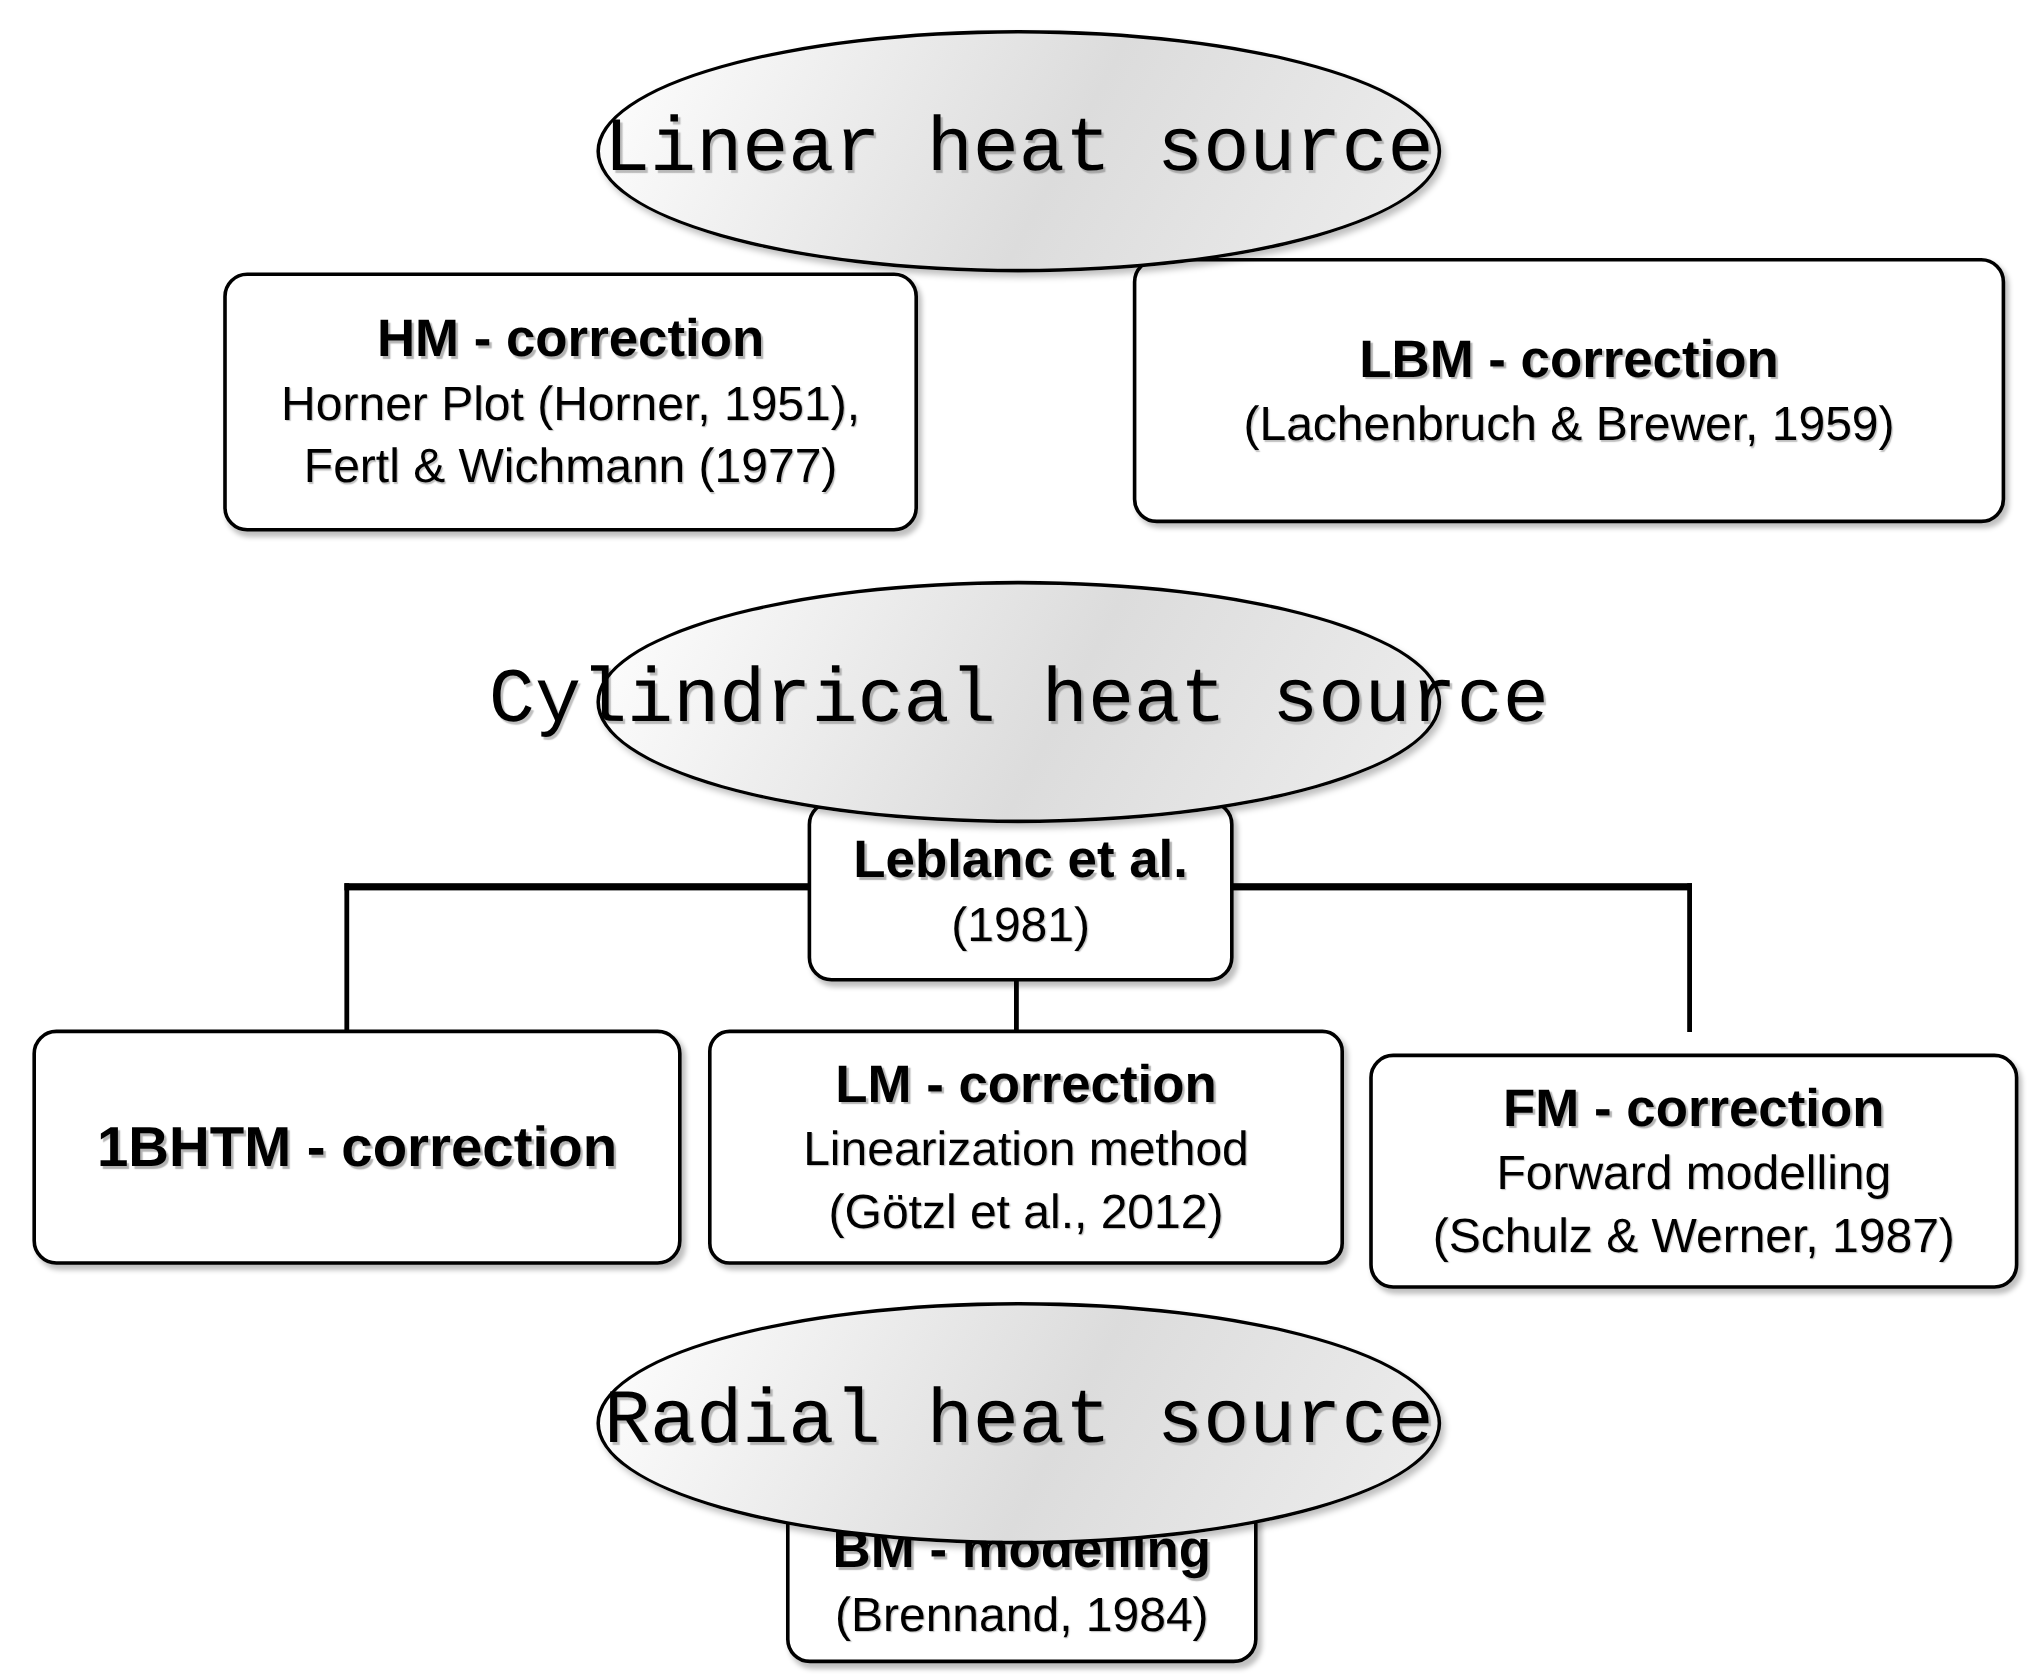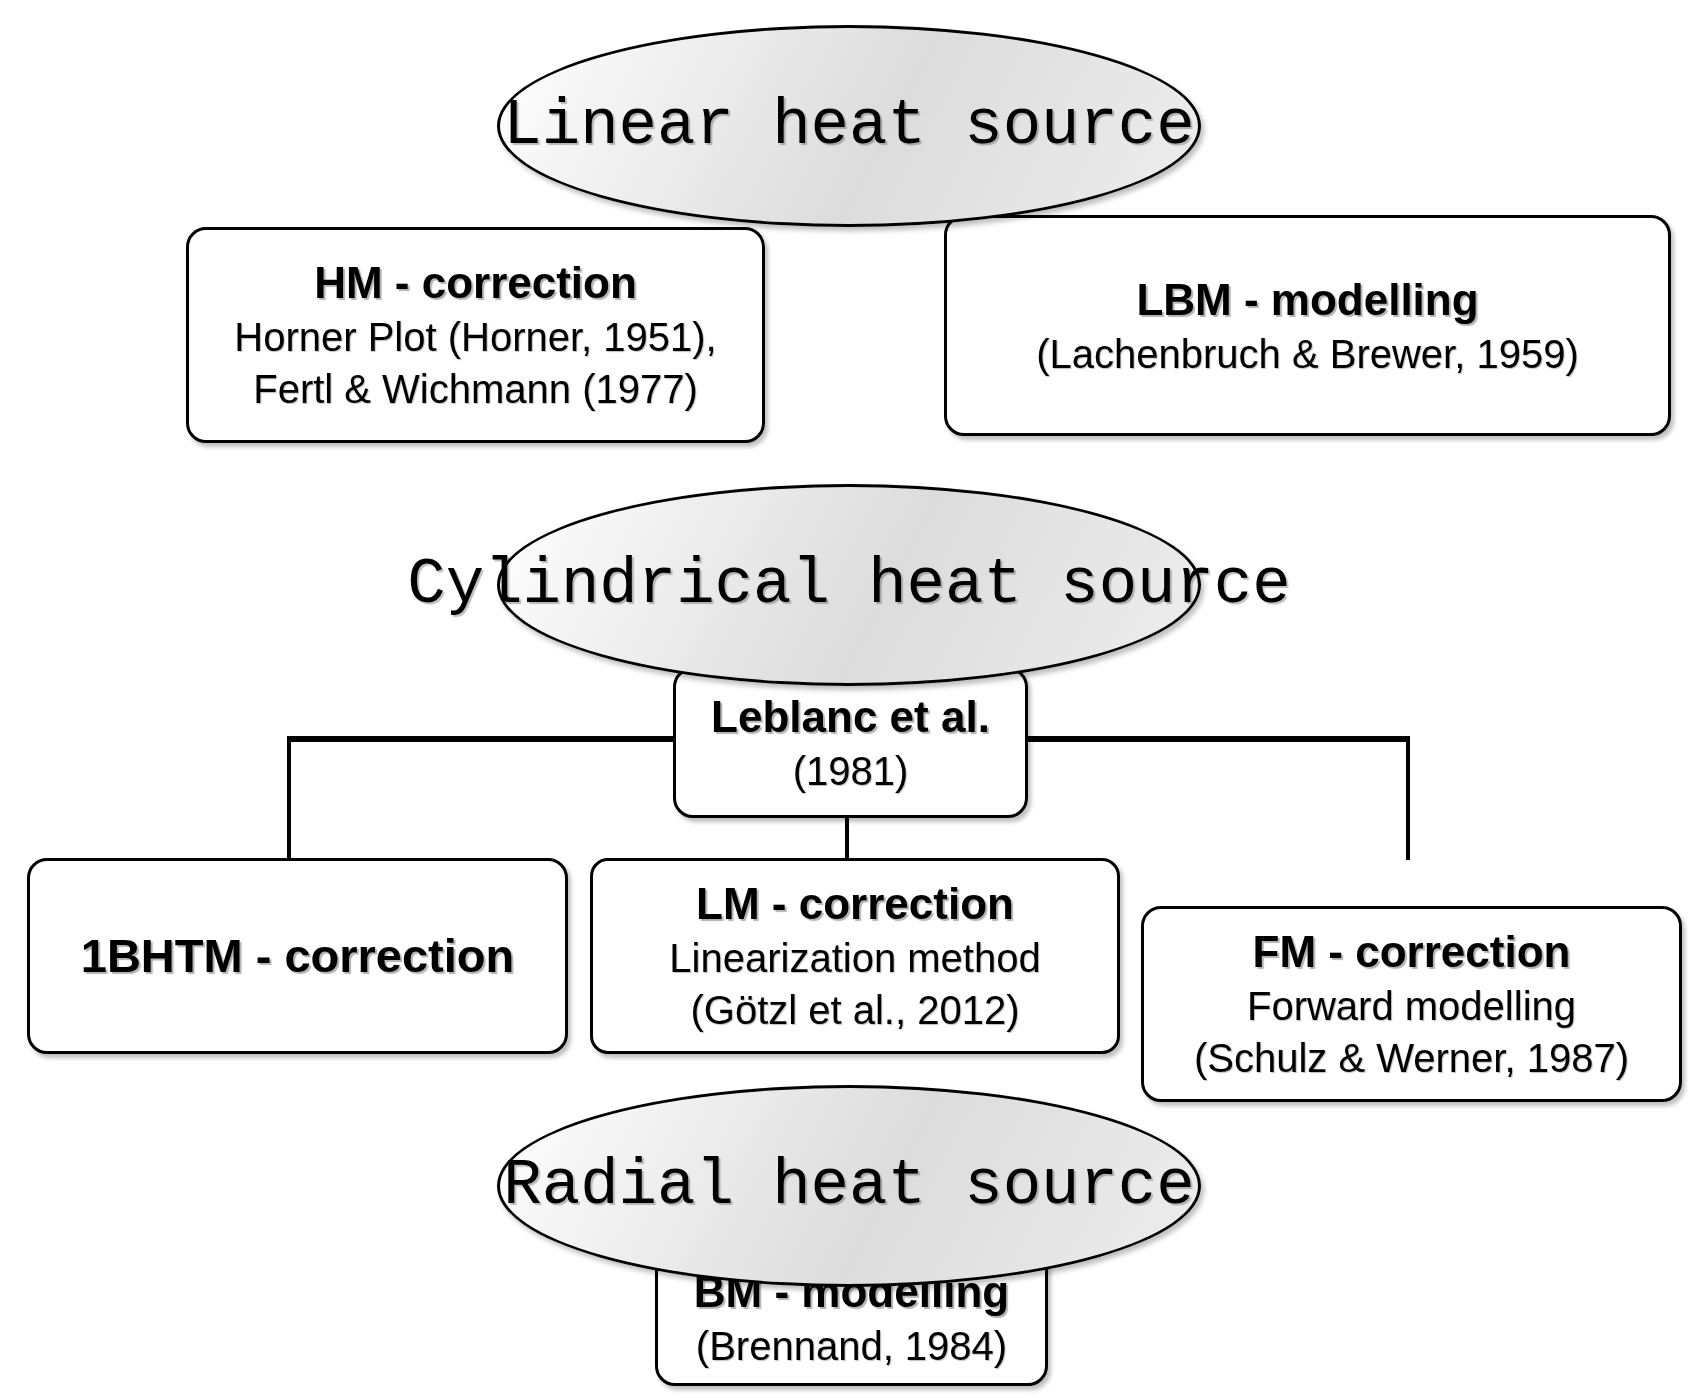--- a/index.html
+++ b/index.html
@@ -64,21 +64,21 @@
     line-height: 52px;
     white-space: nowrap;
     text-shadow: 1px 1px 1px rgba(0,0,0,0.25);
   }
   #box-hm      { left: 186px;  top: 227px;  width: 573px; height: 210px; }
   #box-lbm     { left: 944px;  top: 215px;  width: 721px; height: 215px; }
   #box-leblanc { left: 673px;  top: 667px;  width: 349px; height: 145px; }
   #box-bhtm    { left: 27px;   top: 858px;  width: 535px; height: 190px; }
   #box-bhtm .title { font-size: 47px; }
   #box-lm      { left: 590px;  top: 858px;  width: 524px; height: 190px; border-radius: 18px; }
-  #box-fm      { left: 1141px; top: 906px;  width: 535px; height: 190px; }
+  #box-fm      { left: 1141px; top: 878px;  width: 535px; height: 190px; }
   #box-bm      { left: 655px;  top: 1250px; width: 387px; height: 130px; }
 
   
   .conn { position: absolute; z-index: 1; background: var(--stroke, #000000); }
   #conn-branch { left: 287px;  top: 736px; width: 1123px; height: 6px; }
   #conn-left   { left: 287px;  top: 736px; width: 4px;    height: 124px; }
   #conn-mid    { left: 845px;  top: 808px; width: 4px;    height: 52px; }
   #conn-right  { left: 1406px; top: 736px; width: 4px;    height: 124px; }
 </style>
 </head>
@@ -91,21 +91,21 @@
   <div class="conn" id="conn-mid"></div>
   <div class="conn" id="conn-right"></div>
 
   <div class="box" id="box-hm">
     <div class="title">HM - correction</div>
     <div class="line">Horner Plot (Horner, 1951),</div>
     <div class="line">Fertl &amp; Wichmann (1977)</div>
   </div>
 
   <div class="box" id="box-lbm">
-    <div class="title">LBM - modelling</div>
+    <div class="title">LBM - correction</div>
     <div class="line">(Lachenbruch &amp; Brewer, 1959)</div>
   </div>
 
   <div class="box" id="box-leblanc">
     <div class="title">Leblanc et al.</div>
     <div class="line">(1981)</div>
   </div>
 
   <div class="box" id="box-bhtm">
     <div class="title">1BHTM - correction</div>

